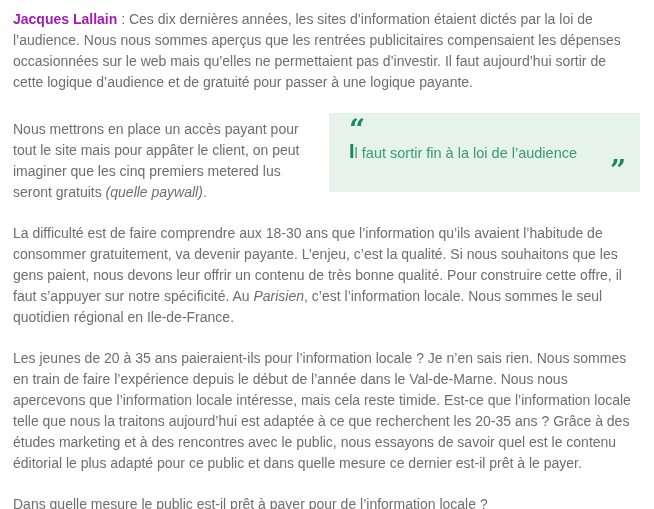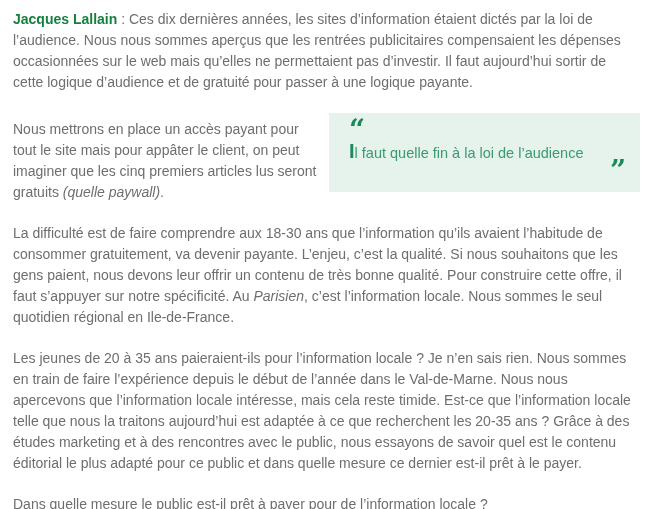--- a/index.html
+++ b/index.html
@@ -11,21 +11,21 @@
     overflow: hidden;
     font-family: "Liberation Sans", "DejaVu Sans", sans-serif;
     font-size: 14px;
     line-height: 21px;
     color: #6e6e6e;
   }
   .page {
     padding: 9px 14px 0 13px;
   }
   .page p { margin: 0 0 20px 0; text-align: left; }
-  .speaker { font-weight: bold; color: #15803d; }
+  .speaker { font-weight: bold; color: #a21caf; }
   .italic { font-style: italic; }
 
   
   .quote-row {
     display: flex;
     align-items: flex-start;
     margin-bottom: 20px;
   }
   .quote-row .left-col {
     flex: 0 0 306px;
@@ -61,25 +61,25 @@
   }
 </style>
 </head>
 <body>
 
 <div class="page">
 
   <p><span class="speaker">Jacques Lallain</span><span> : Ces dix dernières années, les sites d’information étaient dictés par la loi de l’audience. Nous nous sommes aperçus que les rentrées publicitaires compensaient les dépenses occasionnées sur le web mais qu’elles ne permettaient pas d’investir. Il faut aujourd’hui sortir de cette logique d’audience et de gratuité pour passer à une logique payante.</span></p>
 
   <div class="quote-row">
-    <p class="left-col"><span>Nous mettrons en place un accès payant pour tout le site mais pour appâter le client, on peut imaginer que les cinq premiers articles lus seront gratuits </span><span class="italic">(quelle paywall)</span><span>.</span></p>
+    <p class="left-col"><span>Nous mettrons en place un accès payant pour tout le site mais pour appâter le client, on peut imaginer que les cinq premiers metered lus seront gratuits </span><span class="italic">(quelle paywall)</span><span>.</span></p>
 
     <aside class="pullquote">
       <span class="pq-mark">“</span>
-      <p class="pq-text"><span class="pq-initial">I</span><span>l faut quelle fin à la loi de l’audience</span></p>
+      <p class="pq-text"><span class="pq-initial">I</span><span>l faut sortir fin à la loi de l’audience</span></p>
       <span class="pq-mark close">”</span>
     </aside>
   </div>
 
   <p><span>La difficulté est de faire comprendre aux 18-30 ans que l’information qu’ils avaient l’habitude de consommer gratuitement, va devenir payante. L’enjeu, c’est la qualité. Si nous souhaitons que les gens paient, nous devons leur offrir un contenu de très bonne qualité. Pour construire cette offre, il faut s’appuyer sur notre spécificité. Au </span><span class="italic">Parisien</span><span>, c’est l’information locale. Nous sommes le seul quotidien régional en Ile-de-France.</span></p>
 
   <p>Les jeunes de 20 à 35 ans paieraient-ils pour l’information locale ? Je n’en sais rien. Nous sommes en train de faire l’expérience depuis le début de l’année dans le Val-de-Marne. Nous nous apercevons que l’information locale intéresse, mais cela reste timide. Est-ce que l’information locale telle que nous la traitons aujourd’hui est adaptée à ce que recherchent les 20-35 ans ? Grâce à des études marketing et à des rencontres avec le public, nous essayons de savoir quel est le contenu éditorial le plus adapté pour ce public et dans quelle mesure ce dernier est-il prêt à le payer.</p>
 
   <p>Dans quelle mesure le public est-il prêt à payer pour de l’information locale ?</p>
 

